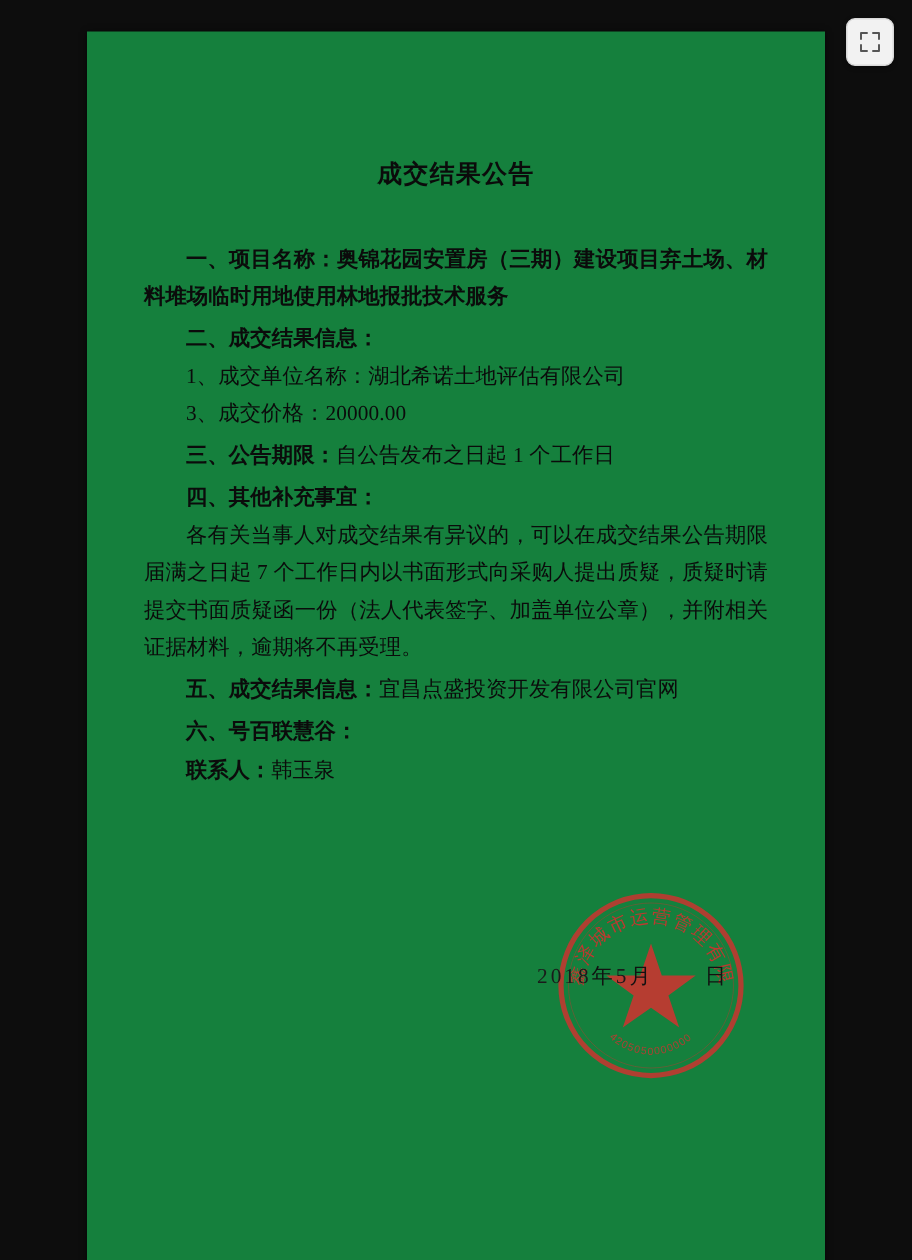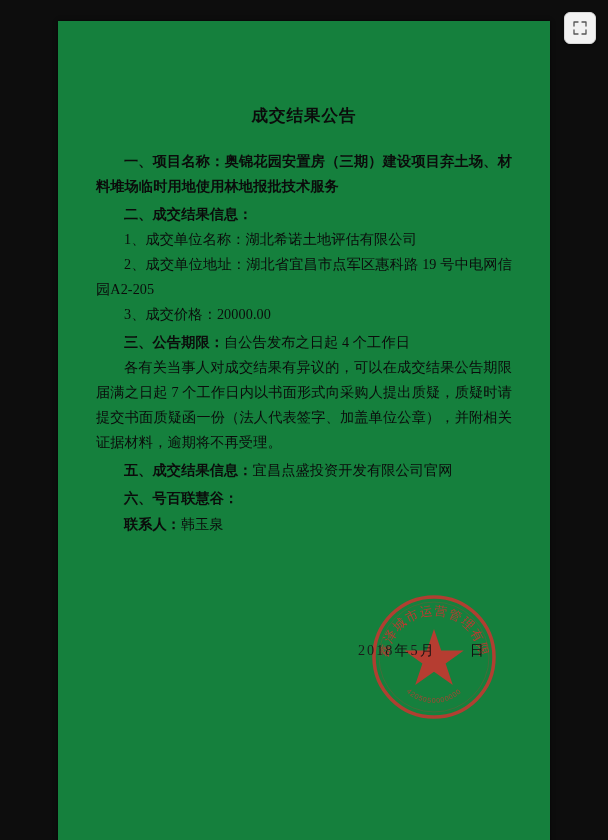--- a/index.html
+++ b/index.html
@@ -126,33 +126,33 @@
 </head>
 <body>
 
 <div id="viewer">
 
   <div id="page-sheet">
     <div class="doc-body">
 
       <div class="doc-title">成交结果公告</div>
 
-      <div class="para lvl1 indent1" style="margin-top:22px;">
+      <div class="para lvl1 indent1" style="margin-top:34px;">
         <span>一、项目名称：</span><span>奥锦花园安置房（三期）建设项目弃土场、材料堆场临时用地使用林地报批技术服务</span>
       </div>
 
       <div class="para lvl1 indent1 block-gap">二、成交结果信息：</div>
       <div class="para indent2">1、成交单位名称：湖北希诺土地评估有限公司</div>
-      <div class="para indent2">2、成交单位地址：湖北省宜昌市点军区惠科路 19 号中电网信园A2-205</div>
       <div class="para indent2">3、成交价格：20000.00</div>
 
       <div class="para lvl1 indent1 block-gap">
-        <span>三、公告期限：</span><span class="plain" style="font-weight:normal">自公告发布之日起 4 个工作日</span>
-      </div>
-
+        <span>三、公告期限：</span><span class="plain" style="font-weight:normal">自公告发布之日起 1 个工作日</span>
+      </div>
+
+      <div class="para lvl1 indent1 block-gap">四、其他补充事宜：</div>
       <div class="para indent2">各有关当事人对成交结果有异议的，可以在成交结果公告期限届满之日起 7 个工作日内以书面形式向采购人提出质疑，质疑时请提交书面质疑函一份（法人代表签字、加盖单位公章），并附相关证据材料，逾期将不再受理。</div>
 
       <div class="para lvl1 indent1 block-gap">
         <span>五、成交结果信息：</span><span class="plain">宜昌点盛投资开发有限公司官网</span>
       </div>
 
       <div class="para lvl1 indent1 block-gap">六、号百联慧谷：</div>
 
       <div class="contact-line">
         <span>联系人：</span><span class="plain">韩玉泉</span>

